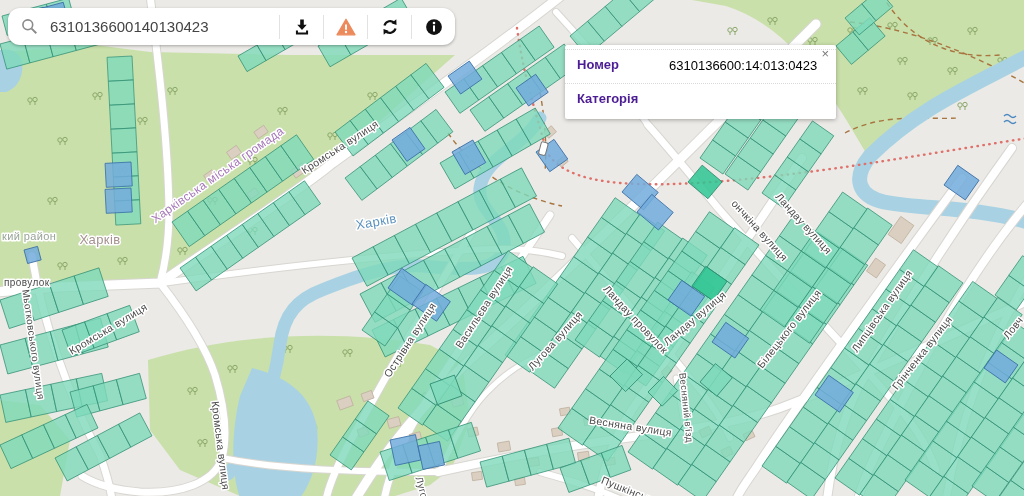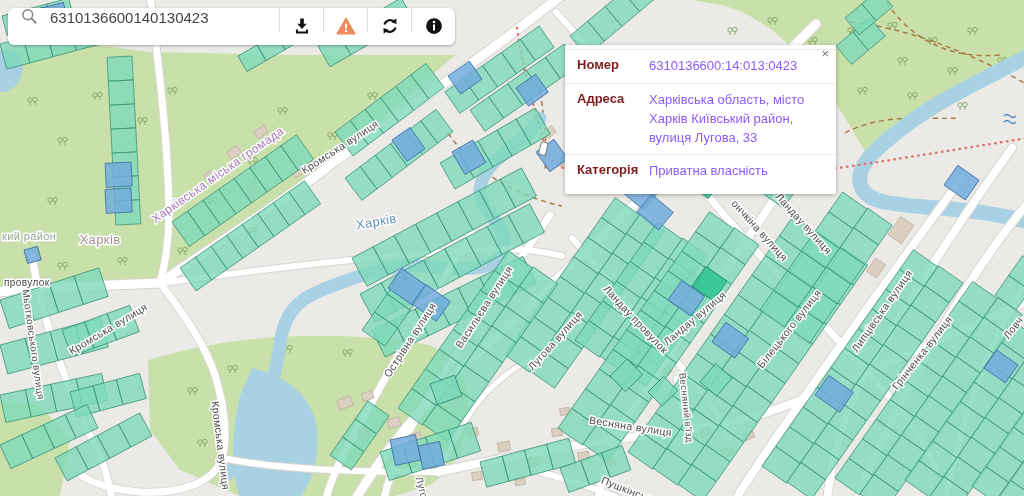--- a/index.html
+++ b/index.html
@@ -1,35 +1,35 @@
 <!DOCTYPE html>
 <html><head>
 <meta charset="utf-8">
 <style>
   html,body{margin:0;padding:0;background:#888;}
   .app{position:relative;width:1024px;height:496px;overflow:hidden;background:#EBEAE6;
        font-family:"Liberation Sans",sans-serif;}
   svg#map{position:absolute;left:0;top:0;}
   
   .searchbar{position:absolute;left:8px;top:8px;width:447px;height:37px;background:#fff;
-    display:flex;align-items:flex-start;box-shadow:0 1px 3px rgba(0,0,0,.3);border-radius:6px;z-index:5;}
+    display:flex;align-items:center;box-shadow:0 1px 3px rgba(0,0,0,.3);border-radius:12px;z-index:5;}
   .searchbar .sicon{margin:0 10px 0 13px;display:flex;}
   .searchbar input{flex:1;border:none;outline:none;font-size:15px;color:#444;
     font-family:"Liberation Sans",sans-serif;background:transparent;min-width:0;}
   .sep{width:1px;height:24px;background:#e2e2e2;}
   .tbtn{width:43px;height:36px;border:none;background:none;cursor:pointer;display:flex;
     align-items:center;justify-content:center;padding:0;}
   
   .popup{position:absolute;left:565px;top:45px;width:271px;background:#fff;z-index:4;
     box-shadow:0 1px 4px rgba(0,0,0,.3);border-radius:2px;padding:4px 0 6px 0;font-size:13px;}
   .popup-close{position:absolute;right:7px;top:2px;color:#777;font-size:13px;cursor:pointer;line-height:13px;}
   .prow{display:flex;padding:7px 12px 7px 12px;border-top:1px dotted #d9d9d9;}
   .prow:first-of-type{border-top:none;}
-  .plabel{width:72px;flex:0 0 72px;font-weight:bold;color:#7f1d1d;}
-  .pvalue{flex:1;color:#8b5cf6;line-height:1.45;}
+  .plabel{width:72px;flex:0 0 72px;font-weight:bold;color:#4c1d95;}
+  .pvalue{flex:1;color:#000000;line-height:1.45;margin-left:20px;}
 </style>
 </head>
 <body>
 
 <div class="app">
 
   <svg id="map" width="1024" height="496" viewBox="0 0 1024 496">
       <rect x="0" y="0" width="1024" height="496" fill="#EBEAE6"></rect>
       <path d="M 0,52 L 95,45 L 150,52 L 290,55 L 455,55 L 330,165 L 160,283 L 0,290 Z" fill="#C9E0AA"></path>
       <path d="M 148,360 C 240,332 340,330 430,345 L 462,362 L 470,420 L 452,468 L 430,485 L 395,496 L 240,496 L 180,470 L 150,430 Z" fill="#C9E0AA"></path>
@@ -897,21 +897,16 @@
     </button>
   </div>
 
   <div class="popup">
     <div class="popup-close">×</div>
     <div class="prow">
       <div class="plabel">Номер</div>
       <div class="pvalue">6310136600:14:013:0423</div>
     </div>
     <div class="prow">
-      <div class="plabel">Адреса</div>
-      <div class="pvalue">Харківська область, місто Харків Київський район, вулиця Лугова, 33</div>
-    </div>
-    <div class="prow">
       <div class="plabel">Категорія</div>
-      <div class="pvalue">Приватна власність</div>
     </div>
   </div>
 </div>
 
 </body></html>

